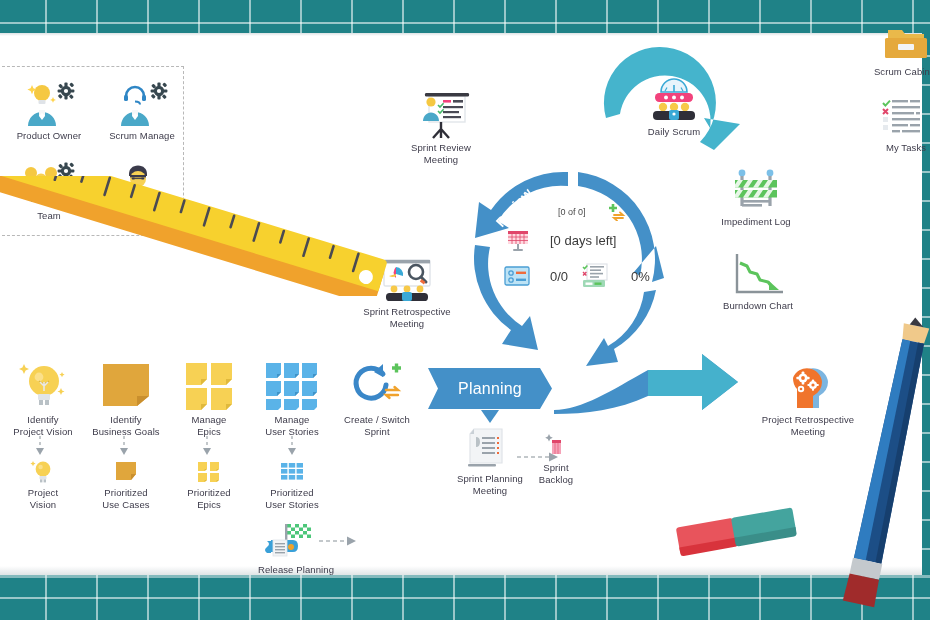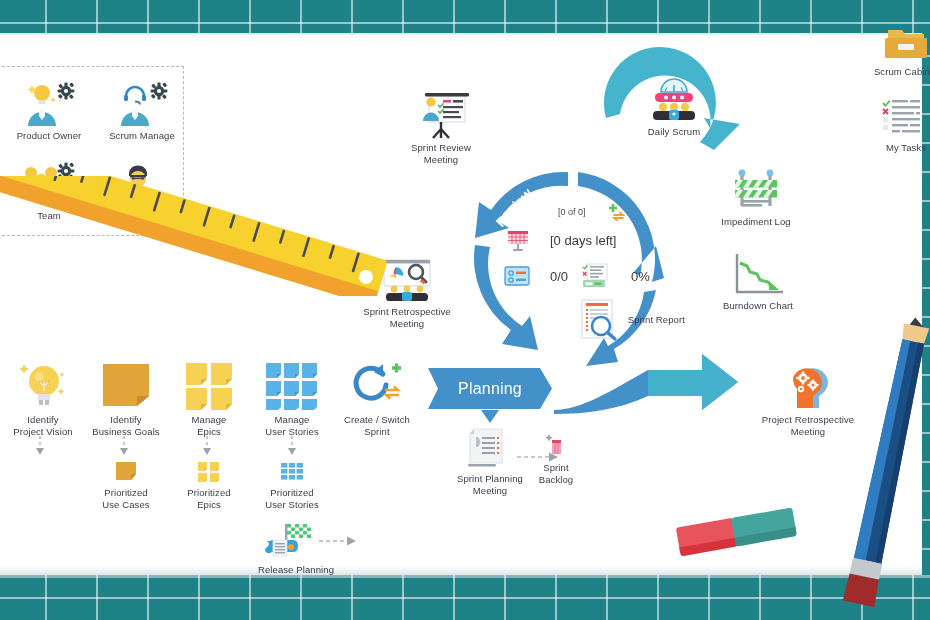--- a/index.html
+++ b/index.html
@@ -370,42 +370,20 @@
           <rect x="9" y="13.2" width="9" height="1.6"></rect>
       </g>
       <rect x="2" y="17" width="22" height="7" rx="1.2" fill="#9fd9b6"></rect>
       <rect x="4.5" y="19.5" width="7" height="2.4" fill="#ffffff"></rect>
       <rect x="13.5" y="19.5" width="7" height="2.4" fill="#5cc45c"></rect>
     </svg>
     <span class="mv">0%</span>
   </div>
 
 
-  <div class="node" style="left:575px;top:298px;width:110px;display:flex;align-items:center;gap:4px;">
-    <svg class="ico" width="44" height="44" viewBox="0 0 44 44">
-      <rect x="5" y="2" width="30" height="38" fill="#ffffff" stroke="#dfe3e8" stroke-width="1.4"></rect>
-      <rect x="9" y="5" width="22" height="3" fill="#ef6c3b"></rect>
-      <g fill="#ef6c3b">
-        <rect x="9" y="11" width="2" height="2"></rect>
-          <rect x="9" y="15" width="2" height="2"></rect>
-        <rect x="9" y="19" width="2" height="2"></rect>
-          <rect x="9" y="23" width="2" height="2"></rect>
-        <rect x="9" y="27" width="2" height="2"></rect>
-          <rect x="9" y="31" width="2" height="2"></rect>
-      </g>
-      <g fill="#c9d0d6">
-        <rect x="13" y="11" width="18" height="2"></rect>
-          <rect x="13" y="15" width="18" height="2"></rect>
-        <rect x="13" y="19" width="18" height="2"></rect>
-      </g>
-      <circle cx="24" cy="28" r="9" fill="#ffffff" stroke="#3a87c8" stroke-width="2.6"></circle>
-      <path d="M30.5 34.5 L38 41" stroke="#3a87c8" stroke-width="3.4" stroke-linecap="round"></path>
-    </svg>
-    <div class="lbl" style="text-align:left;margin-top:0;">Sprint Report</div>
-  </div>
 
   <div id="planning-chevron">
     <span class="txt">Planning</span>
   </div>
   <svg style="position:absolute;left:478px;top:408px;width:24px;height:18px;" viewBox="0 0 24 18">
     <path d="M3 2 L21 2 L12 15 Z" fill="#4490c8"></path>
   </svg>
 
   <svg style="position:absolute;left:552px;top:352px;width:232px;height:62px;" viewBox="0 0 232 62">
     <path d="M2 58 C 30 58, 60 38, 96 18 L150 18 L150 2 L186 30 L150 58 L150 44 L96 44 C 66 58, 34 62, 2 62 Z" fill="#4490c8"></path>
@@ -546,20 +524,32 @@
   </svg>
   <svg class="dashed-arrow" style="left:201px;top:436px;width:12px;height:24px;" viewBox="0 0 12 24">
     <line x1="6" y1="0" x2="6" y2="13" stroke="#b0b6bb" stroke-width="1.5" stroke-dasharray="3 3"></line>
     <path d="M2 12 L10 12 L6 19 Z" fill="#9aa3ab"></path>
   </svg>
   <svg class="dashed-arrow" style="left:286px;top:436px;width:12px;height:24px;" viewBox="0 0 12 24">
     <line x1="6" y1="0" x2="6" y2="13" stroke="#b0b6bb" stroke-width="1.5" stroke-dasharray="3 3"></line>
     <path d="M2 12 L10 12 L6 19 Z" fill="#9aa3ab"></path>
   </svg>
 
+  <div class="node" style="left:8px;top:459px;width:70px;">
+    <svg class="ico" width="28" height="26" viewBox="0 0 28 26">
+      <circle cx="14" cy="10" r="7.4" fill="#f7d154"></circle>
+      <circle cx="11.6" cy="8" r="2.2" fill="#fbe08a"></circle>
+      <rect x="10.5" y="17" width="7" height="3.4" rx=".8" fill="#e0e4e8"></rect>
+      <rect x="11" y="20.4" width="2.4" height="3" fill="#b9c1c6"></rect>
+        <rect x="14.6" y="20.4" width="2.4" height="3" fill="#b9c1c6"></rect>
+      <path d="M4 2l.8 1.8L6.6 4.6 4.8 5.4 4 7.2 3.2 5.4 1.4 4.6 3.2 3.8z" fill="#f7d154"></path>
+    </svg>
+    <div class="lbl">Project
+Vision</div>
+  </div>
 
   <div class="node" style="left:89px;top:459px;width:74px;">
     <svg class="ico" width="28" height="26" viewBox="0 0 28 26">
       <path d="M4 3 H24 V15 L19 21 H4 Z" fill="#e0a63c"></path>
       <path d="M24 15 L19 15 L19 21 Z" fill="#c98f2e"></path>
     </svg>
     <div class="lbl">Prioritized
 Use Cases</div>
   </div>
 

